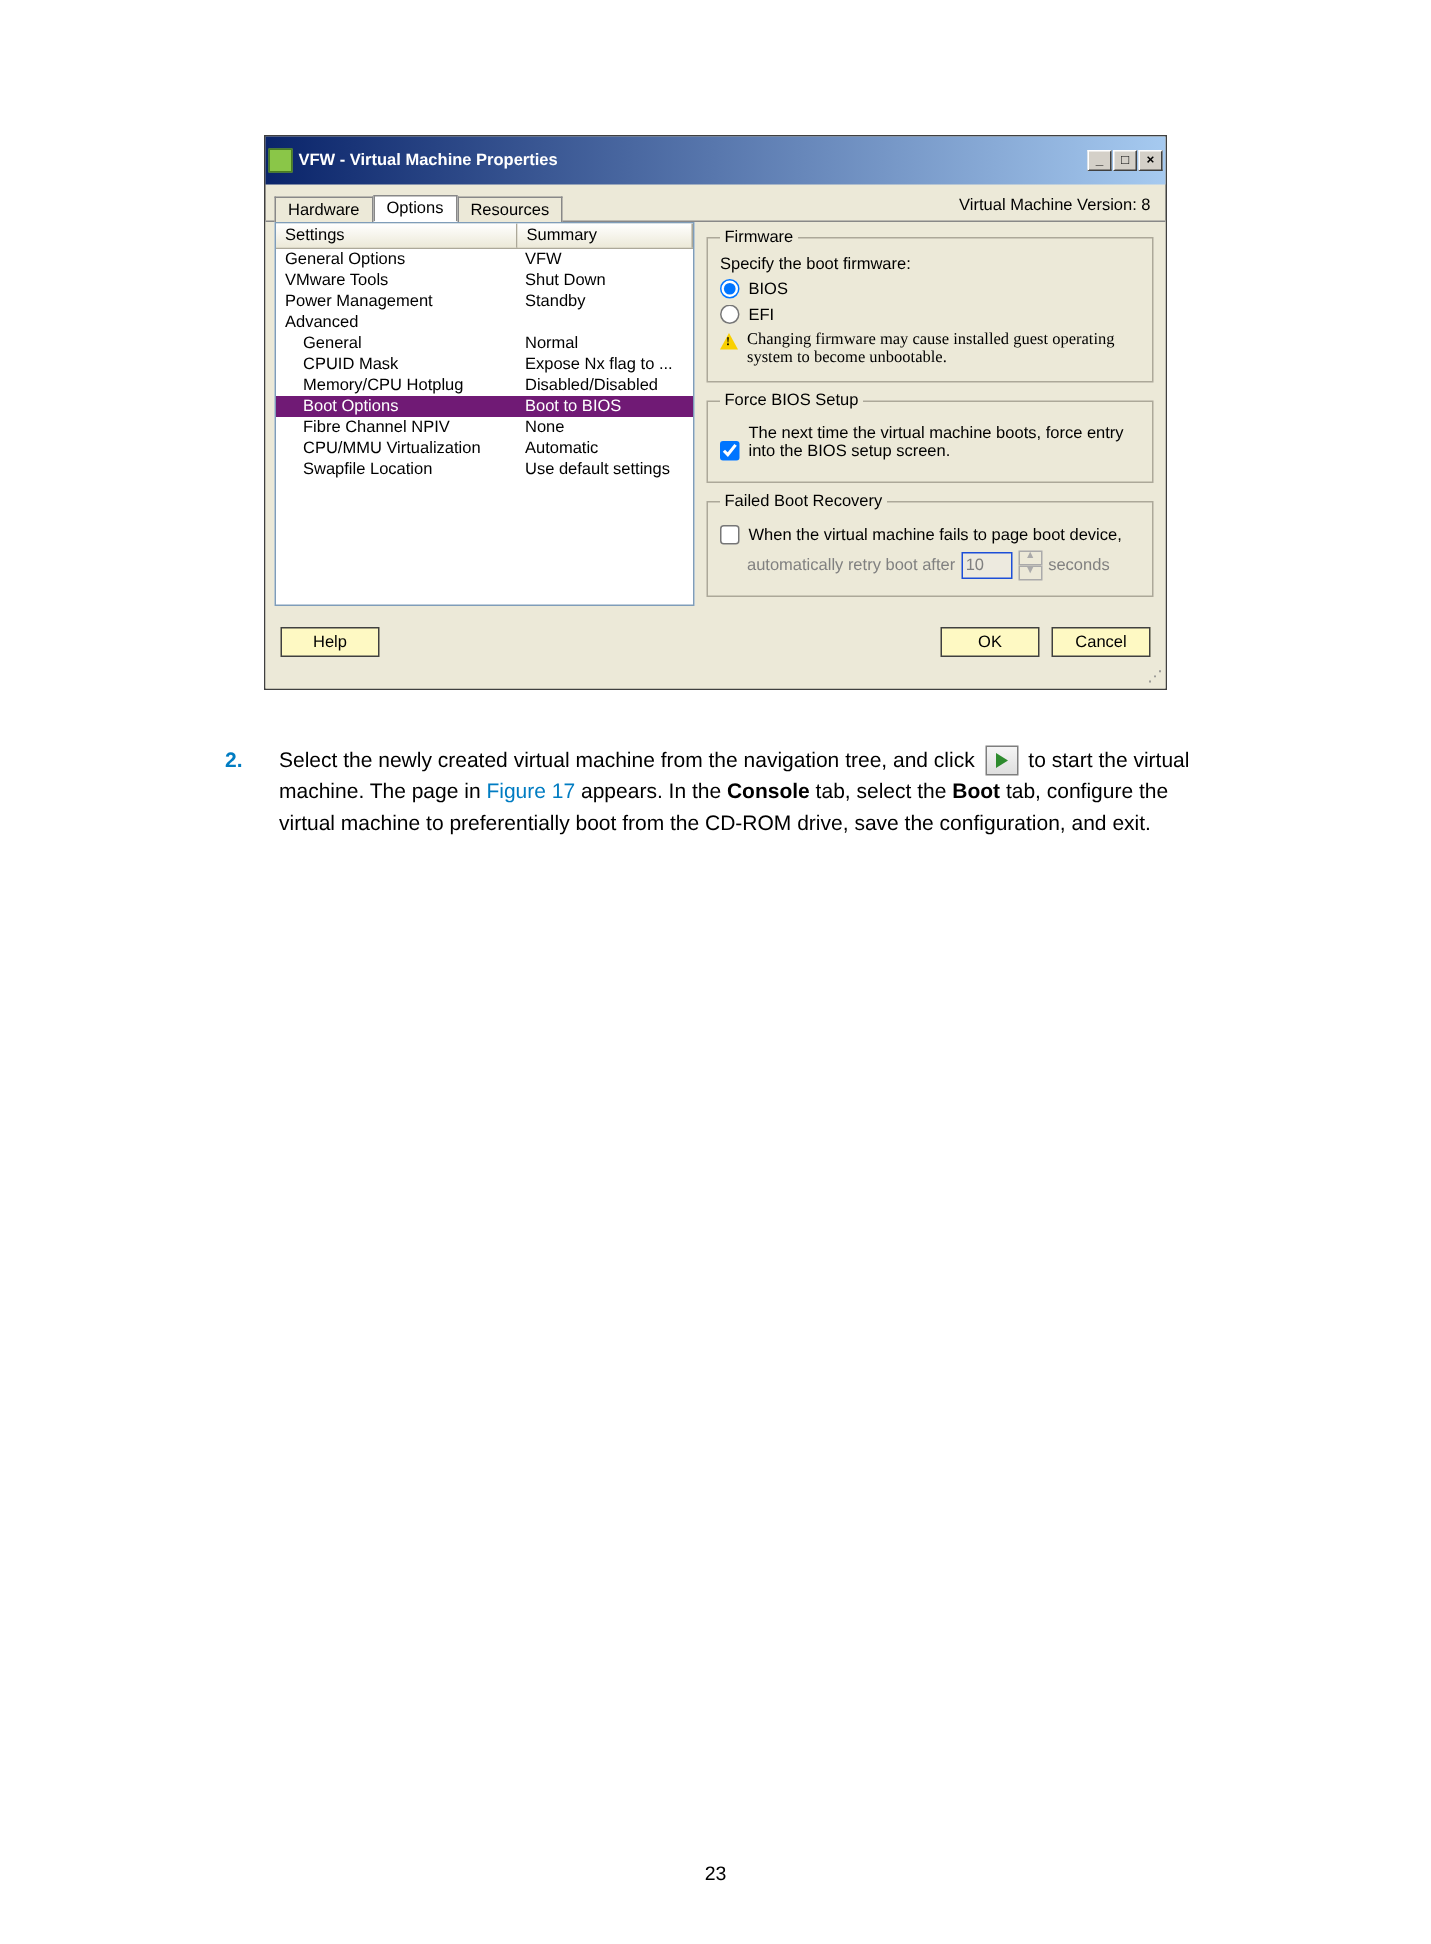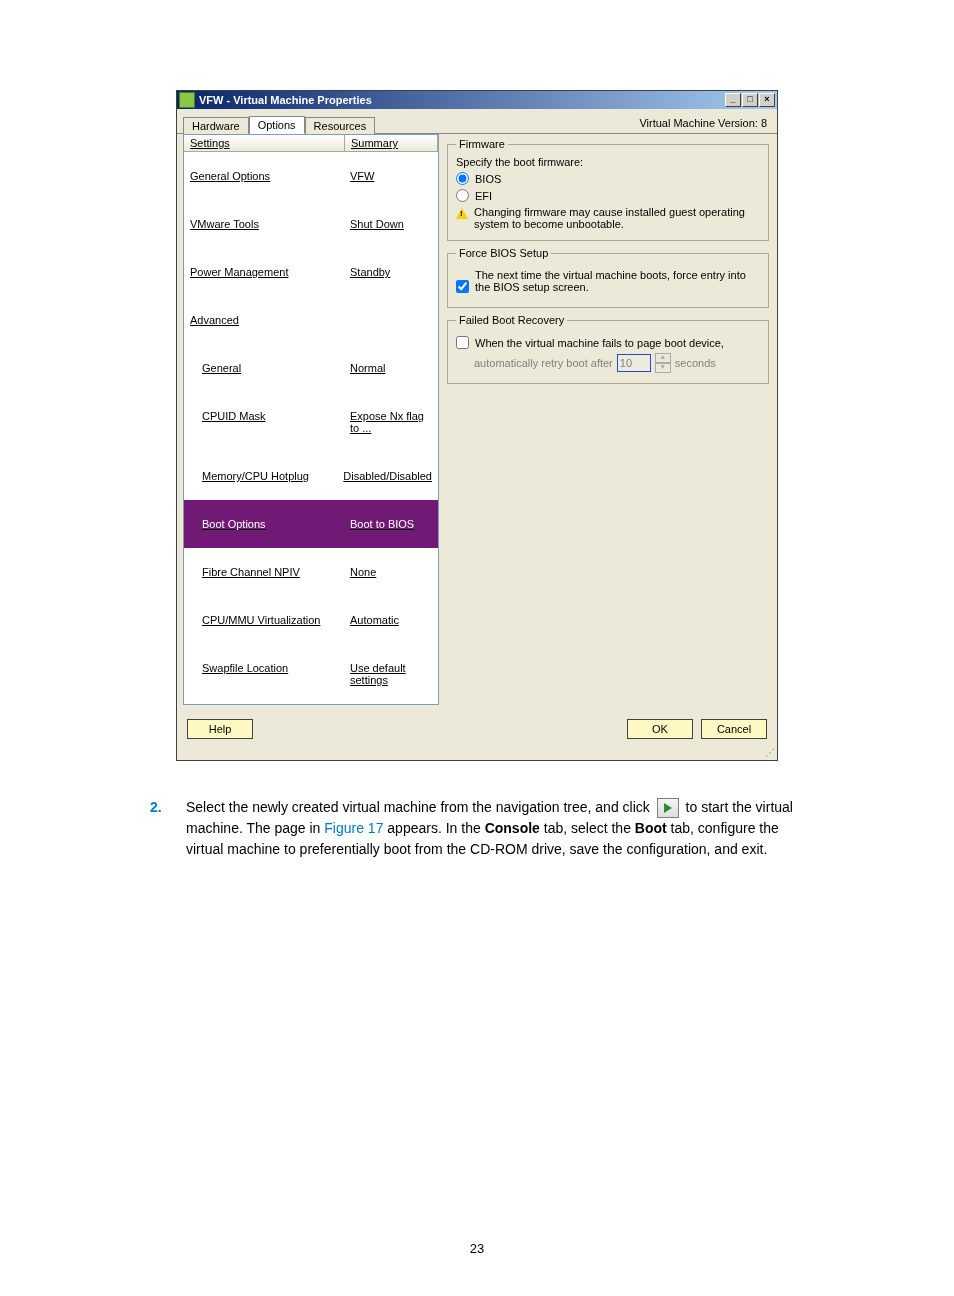--- a/index.html
+++ b/index.html
@@ -24,21 +24,21 @@
     width: 600px;
     border: 1px solid #404040;
     background: #ece9d8;
     margin: 0 auto;
     font-family: Tahoma, Arial, sans-serif;
     font-size: 11px;
   }
   .titlebar {
     background: linear-gradient(to right, #0a246a, #a6caf0);
     color: #fff;
-    height: 18px;
+    height: 32px;
     display: flex;
     align-items: center;
     padding: 0 2px;
     font-size: 11px;
     font-weight: bold;
   }
   .titlebar-icon {
     width: 14px;
     height: 14px;
     background: #8ac648;
@@ -95,24 +95,23 @@
     align-self: center;
   }
   .content-area {
     display: flex;
     padding: 0 6px 4px 6px;
     gap: 6px;
     border-top: 1px solid #888;
     background:#ece9d8;
   }
   .left-panel {
-    width: 256px;
+    width: 280px;
     display: flex;
     flex-direction: column;
-    text-decoration: underline;
   }
   .settings-table {
     background: #fff;
     border: 1px solid #7f9db9;
     flex: 1;
     height: 420px;
     overflow: hidden;
   }
   .settings-table .header {
     display: flex;
@@ -123,21 +122,21 @@
     padding: 2px 6px;
     border-right: 1px solid #aca899;
     font-size: 11px;
     background: linear-gradient(#fff, #ece9d8);
   }
   .col-setting { width: 148px; }
   .col-summary { flex: 1; }
   .settings-table .row {
     display: flex;
     font-size: 11px;
-    padding: 17px 0;
+    padding: 0 0;
   }
   .settings-table .row.selected {
     background: #701a75;
     color: #fff;
   }
   .settings-table .row div {
     padding: 1px 6px;
   }
   .settings-table .row .indent { padding-left: 18px; width: 136px;}
   .right-panel {
@@ -158,20 +157,21 @@
     display: flex;
     align-items: flex-end;
     gap: 6px;
     margin: 4px 0;
   }
   .warn-row {
     display: flex;
     gap: 6px;
     margin-top: 4px;
     align-items: flex-start;
+    font-family: Liberation Serif, serif;
   }
   .warn-icon {
     width: 0; height: 0;
     border-left: 6px solid transparent;
     border-right: 6px solid transparent;
     border-bottom: 11px solid #f9d000;
     position: relative;
     margin-top:2px;
     flex-shrink:0;
   }

